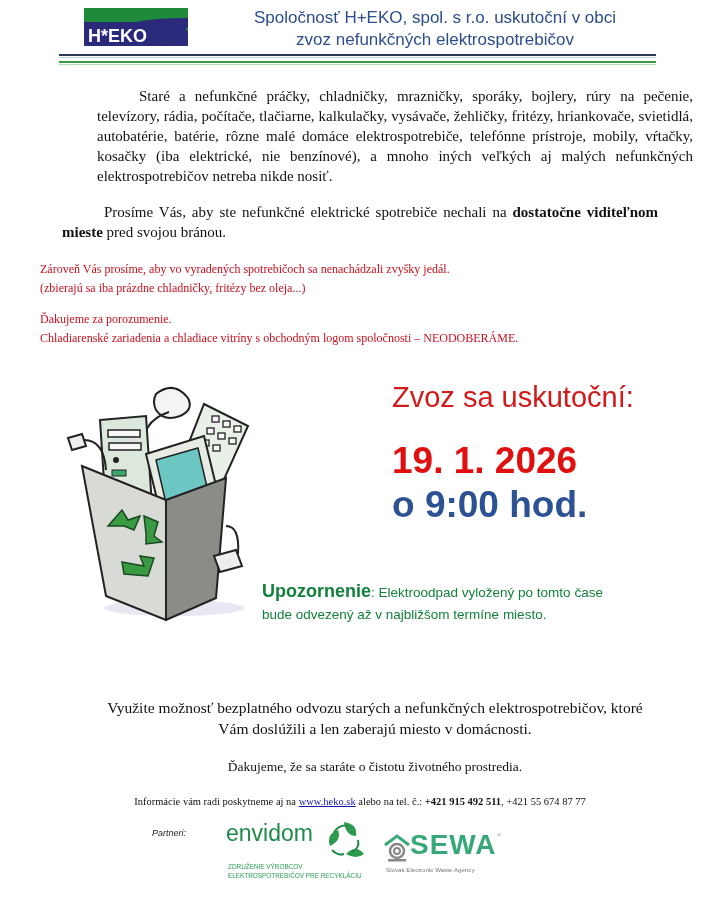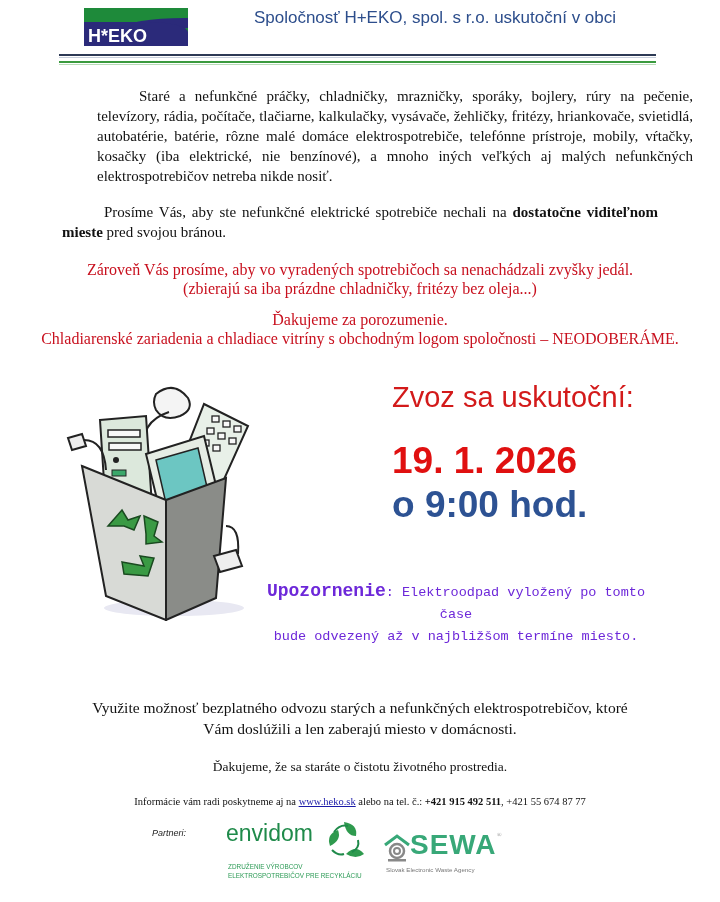--- a/index.html
+++ b/index.html
@@ -27,37 +27,37 @@
     .rule.r3 { top: 61px; height: 2px; background: #3a9a3e; }
     .rule.r4 { top: 64px; height: 1px; background: #b8dcb8; }
 
     
     .para { position: absolute; left: 62px; width: 596px; font-size: 15px; line-height: 20px; text-align: justify; }
     .para .indent { display: inline-block; width: 42px; }
     .p1 { top: 86px; margin-left: 35px; }
     .p2 { top: 202px; }
     .p2 b { font-weight: bold; }
 
-    .red-block { position: absolute; left: 40px; width: 640px; text-align: center; color: #c8101e; font-size: 16px; line-height: 19px; }
+    .red-block { position: absolute; left: 40px; width: 640px; text-align: left; color: #c8101e; font-size: 12px; line-height: 19px; }
     .rb1 { top: 260px; }
     .rb2 { top: 310px; }
 
     
     .illustration { position: absolute; left: 64px; top: 376px; width: 210px; height: 245px; }
 
     
     .zvoz-label { position: absolute; left: 392px; top: 381px; font-family: "Liberation Sans", sans-serif; font-size: 29px; color: #d31a1a; }
     .zvoz-date { position: absolute; left: 392px; top: 440px; font-family: "Liberation Sans", sans-serif; font-size: 37px; font-weight: bold; color: #e01010; }
     .zvoz-time { position: absolute; left: 392px; top: 484px; font-family: "Liberation Sans", sans-serif; font-size: 37px; font-weight: bold; color: #2d5293; }
 
-    .warning { position: absolute; left: 262px; top: 580px; width: 388px; text-align: center; font-family: Liberation Mono, monospace;
-               font-size: 13.5px; line-height: 22px; color: #6d28d9; }
+    .warning { position: absolute; left: 262px; top: 580px; width: 388px; font-family: Liberation Sans, sans-serif;
+               font-size: 13.5px; line-height: 22px; color: #15803d; }
     .warning .warn-strong { font-weight: bold; font-size: 18px; }
 
-    .closing { position: absolute; left: 40px; width: 640px; text-align: center; font-size: 15.5px; line-height: 21px; }
+    .closing { position: absolute; left: 55px; width: 640px; text-align: center; font-size: 15.5px; line-height: 21px; }
     .c1 { top: 697px; }
     .c2 { top: 756px; font-size: 13.5px; }
 
     .info { position: absolute; left: 60px; top: 796px; width: 600px; text-align: center; font-size: 10.5px; }
     .info a { color: #1a1aa8; text-decoration: underline; }
     .info b { font-weight: bold; }
 
     .partners-label { position: absolute; left: 152px; top: 828px; font-family: "Liberation Sans", sans-serif; font-style: italic; font-size: 9px; color: #222; }
 
     .envidom { position: absolute; left: 226px; top: 820px; width: 140px; height: 66px; }
@@ -77,20 +77,21 @@
 <div class="logo">
   <div class="green"></div>
   <div class="navy-wave"></div>
   <div class="navy"></div>
   <span class="logo-text">H*EKO</span>
   <span class="logo-sro">s.r.o.</span>
 </div>
 
 <div class="header-title">
   <div>Spoločnosť H+EKO, spol. s r.o. uskutoční v obci</div>
+  <div>zvoz nefunkčných elektrospotrebičov</div>
 </div>
 
 <div class="rule r1"></div>
 <div class="rule r2"></div>
 <div class="rule r3"></div>
 <div class="rule r4"></div>
 
 <div class="para p1"><span class="indent"></span><span>Staré a nefunkčné práčky, chladničky, mrazničky, sporáky, bojlery, rúry na pečenie, televízory, rádia, počítače, tlačiarne, kalkulačky, vysávače, žehličky, fritézy, hriankovače, svietidlá, autobatérie, batérie, rôzne malé domáce elektrospotrebiče, telefónne prístroje, mobily, vŕtačky, kosačky (iba elektrické, nie benzínové), a mnoho iných veľkých aj malých nefunkčných elektrospotrebičov netreba nikde nosiť.</span></div>
 
 <div class="para p2"><span class="indent"></span><span>Prosíme Vás, aby ste nefunkčné elektrické spotrebiče nechali na </span><b>dostatočne viditeľnom mieste</b><span> pred svojou bránou.</span></div>

